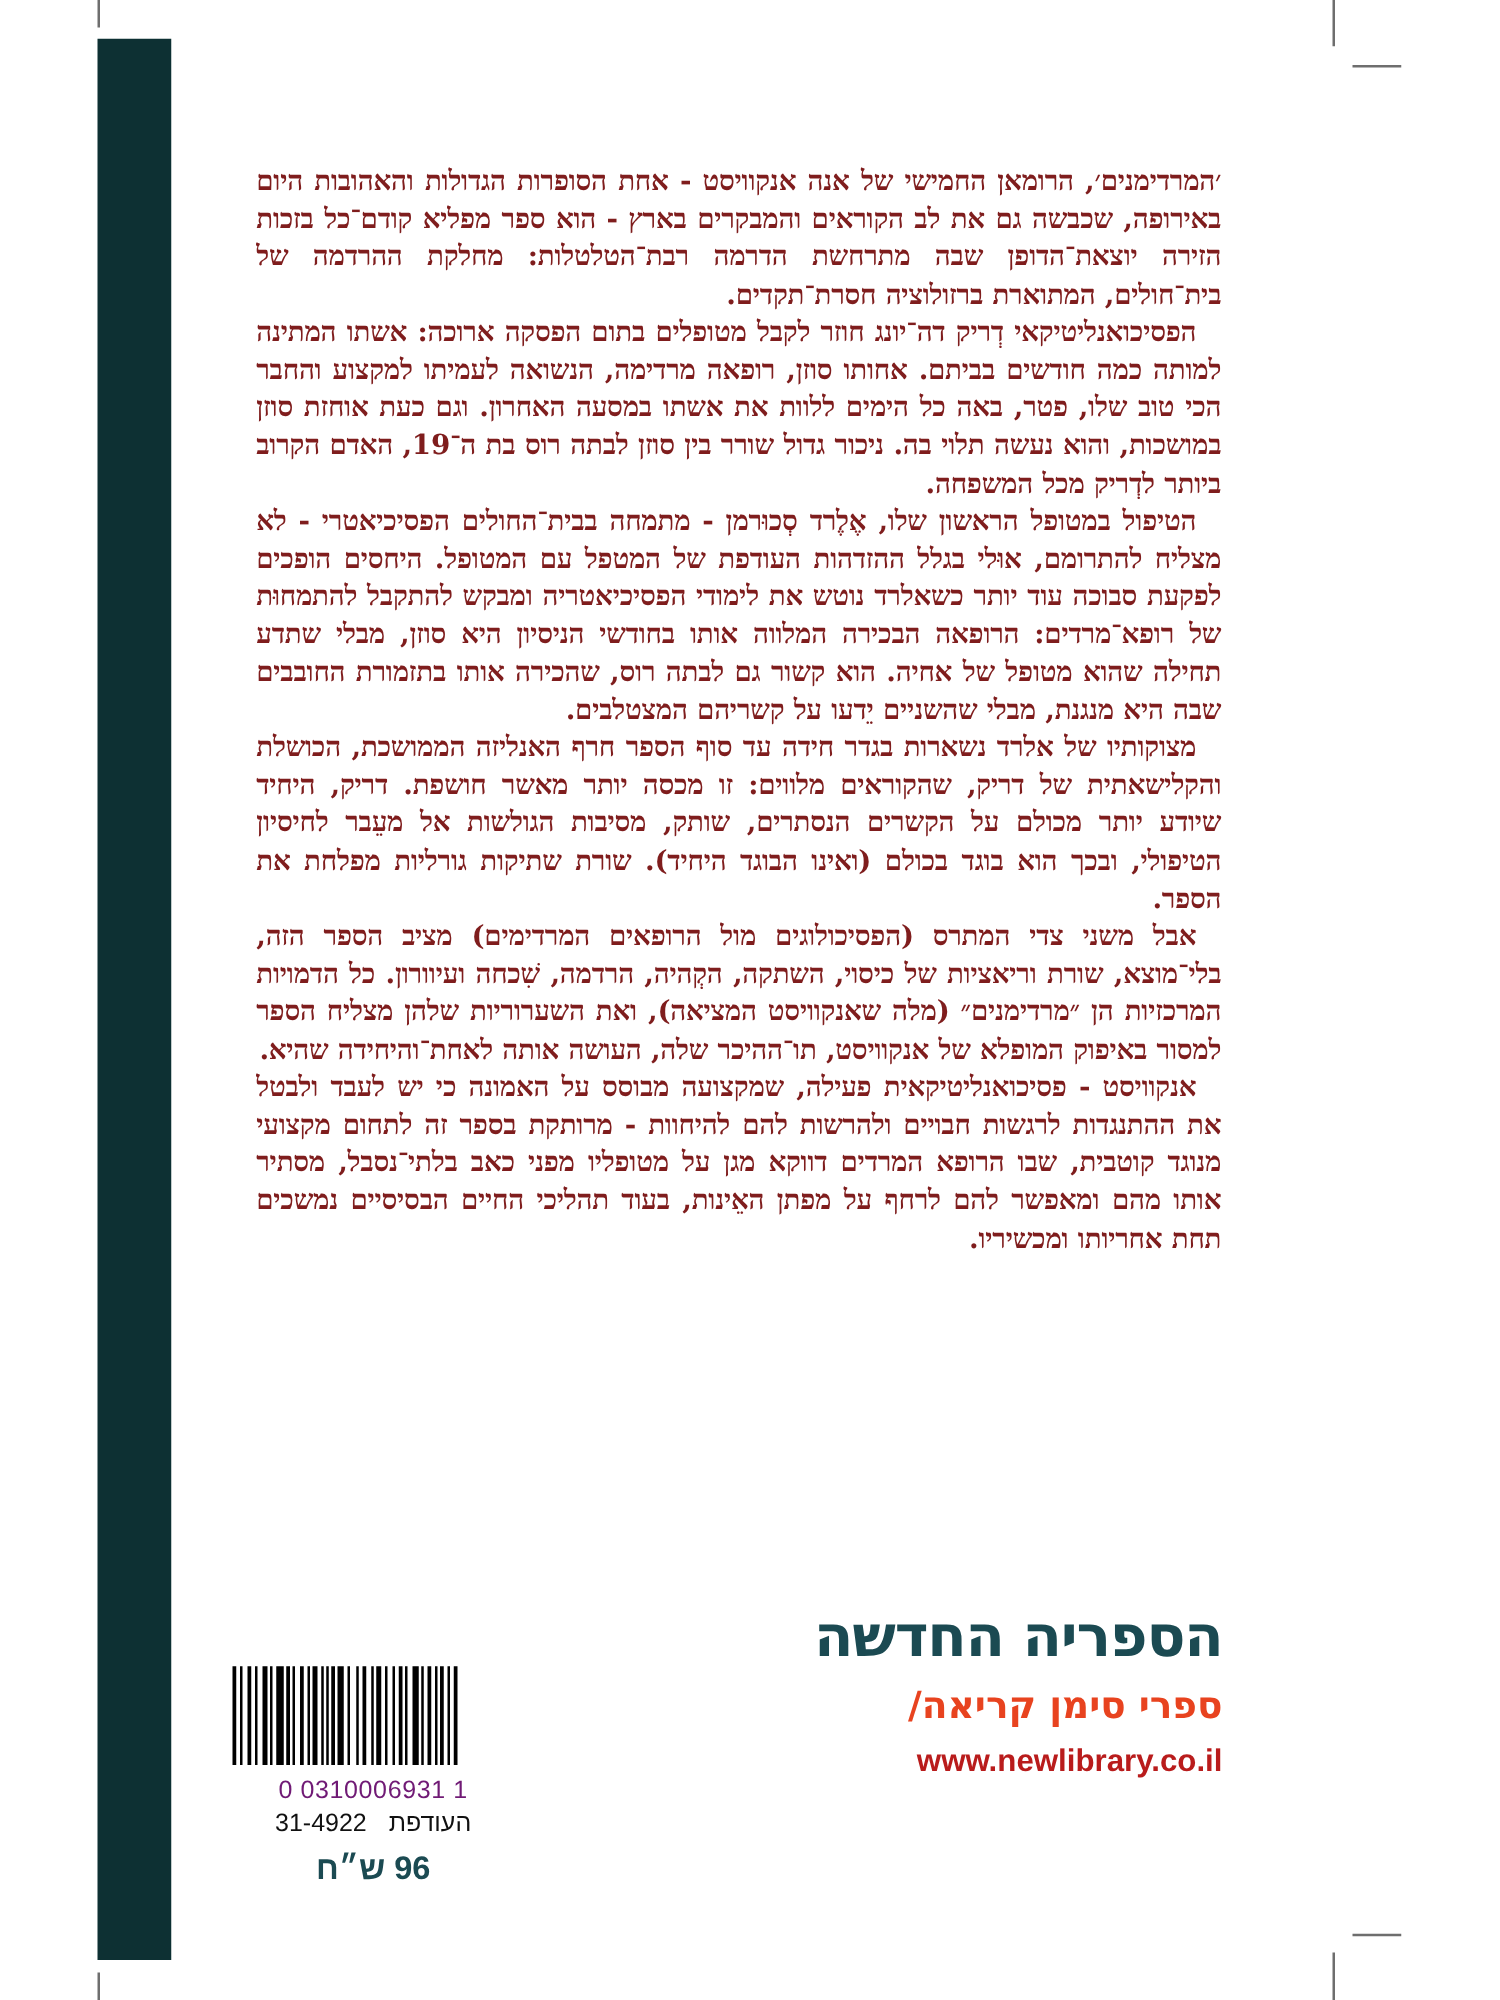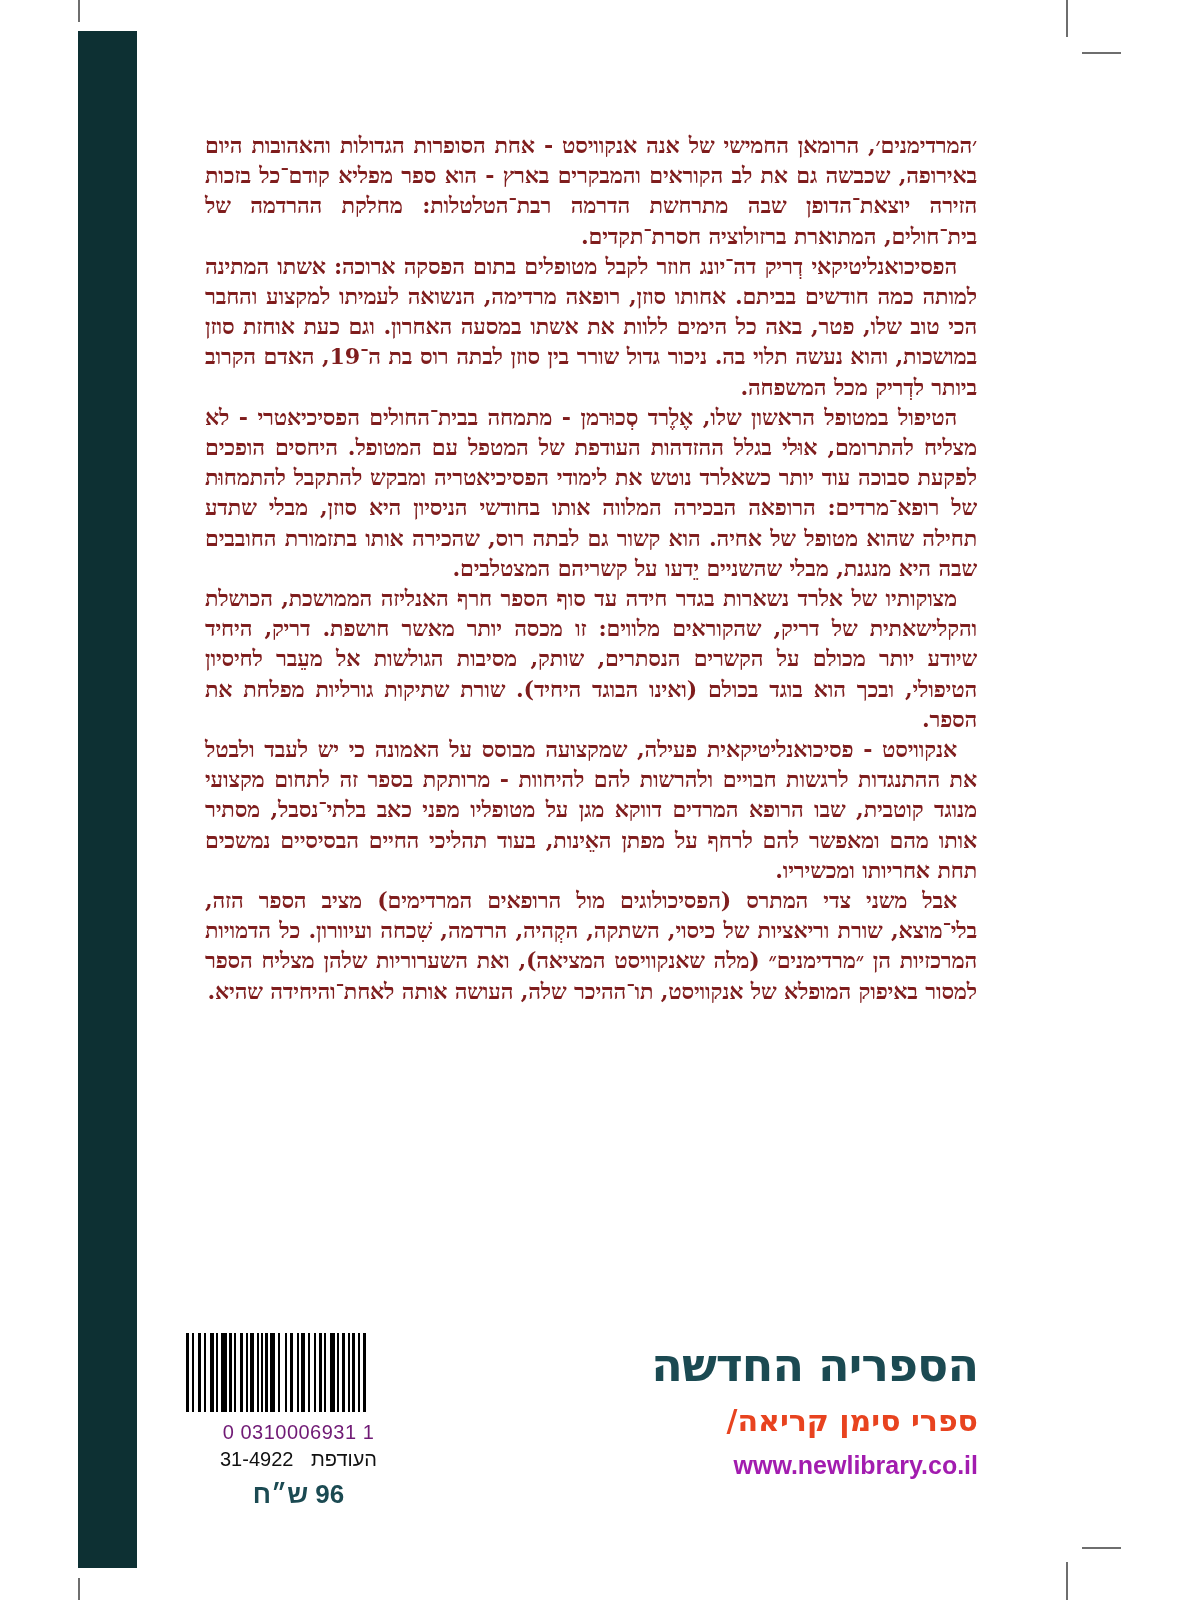--- a/index.html
+++ b/index.html
@@ -25,53 +25,53 @@
   }
   .dancode {
     font-family: "Liberation Sans", sans-serif; font-size: 20px; color: #111;
     text-align: center; margin-top: 4px; direction: rtl;
   }
   .dancode .code { direction: ltr; unicode-bidi: embed; margin-right: 12px; }
   .price {
     font-family: "Liberation Sans", sans-serif; font-weight: bold; font-size: 26px;
     color: #1b4a52; text-align: center; margin-top: 8px; direction: rtl;
   }
-  .publisher { position: absolute; right: 222px; top: 1340px; direction: rtl; text-align: right; margin-left: 40px; }
+  .publisher { position: absolute; right: 222px; top: 1284px; direction: rtl; text-align: right; margin-left: 40px; }
   .imprint-title {
     font-family: "DejaVu Sans", "Liberation Sans", sans-serif; font-weight: bold;
     font-size: 46px; line-height: 50px; color: #1b4a52; letter-spacing: -1px;
   }
   .imprint-sub {
     font-family: "DejaVu Sans", "Liberation Sans", sans-serif; font-weight: bold;
     font-size: 30px; line-height: 37px; color: #e8431f; margin-top: 12px;
   }
   .website {
     font-family: "Liberation Sans", sans-serif; font-weight: bold; font-size: 25px;
-    color: #a21caf; direction: ltr; text-align: right; margin-top: 12px;
+    color: #b91c1c; direction: ltr; text-align: right; margin-top: 12px;
   }
 </style>
 </head>
 <body>
 
 <div class="crop" style="left:78px;top:0;width:1.5px;height:22px;"></div>
 <div class="crop" style="left:1066px;top:0;width:1.5px;height:37px;"></div>
 <div class="crop" style="left:1082px;top:52px;width:39px;height:1.5px;"></div>
 <div class="crop" style="left:1082px;top:1547px;width:39px;height:1.5px;"></div>
 <div class="crop" style="left:1066px;top:1562px;width:1.5px;height:38px;"></div>
 <div class="crop" style="left:78px;top:1578px;width:1.5px;height:22px;"></div>
 
 <div class="spine-bar"></div>
 
 <div class="blurb">
   <p class="first">׳המרדימנים׳, הרומאן החמישי של אנה אנקוויסט - אחת הסופרות הגדולות והאהובות היום באירופה, שכבשה גם את לב הקוראים והמבקרים בארץ - הוא ספר מפליא קודם־כל בזכות הזירה יוצאת־הדופן שבה מתרחשת הדרמה רבת־הטלטלות: מחלקת ההרדמה של בית־חולים, המתוארת ברזולוציה חסרת־תקדים.</p>
   <p>הפסיכואנליטיקאי דְריק דה־יונג חוזר לקבל מטופלים בתום הפסקה ארוכה: אשתו המתינה למותה כמה חודשים בביתם. אחותו סוזן, רופאה מרדימה, הנשואה לעמיתו למקצוע והחבר הכי טוב שלו, פטר, באה כל הימים ללוות את אשתו במסעה האחרון. וגם כעת אוחזת סוזן במושכות, והוא נעשה תלוי בה. ניכור גדול שורר בין סוזן לבתה רוס בת ה־19, האדם הקרוב ביותר לדְריק מכל המשפחה.</p>
   <p>הטיפול במטופל הראשון שלו, אֶלֶרד סְכוּרמן - מתמחה בבית־החולים הפסיכיאטרי - לא מצליח להתרומם, אוּלי בגלל ההזדהות העודפת של המטפל עם המטופל. היחסים הופכים לפקעת סבוכה עוד יותר כשאלרד נוטש את לימודי הפסיכיאטריה ומבקש להתקבל להתמחוּת של רופא־מרדים: הרופאה הבכירה המלווה אותו בחודשי הניסיון היא סוזן, מבלי שתדע תחילה שהוא מטופל של אחיה. הוא קשור גם לבתה רוס, שהכירה אותו בתזמורת החובבים שבה היא מנגנת, מבלי שהשניים יֵדעו על קשריהם המצטלבים.</p>
   <p>מצוקותיו של אלרד נשארות בגדר חידה עד סוף הספר חרף האנליזה הממושכת, הכושלת והקלישאתית של דריק, שהקוראים מלווים: זו מכסה יותר מאשר חושפת. דריק, היחיד שיודע יותר מכולם על הקשרים הנסתרים, שותק, מסיבות הגולשות אל מעֵבר לחיסיון הטיפולי, ובכך הוא בוגד בכולם (ואינו הבוגד היחיד). שורת שתיקות גורליות מפלחת את הספר.</p>
+  <p>אבל משני צדי המתרס (הפסיכולוגים מול הרופאים המרדימים) מציב הספר הזה, בלי־מוצא, שורת וריאציות של כיסוי, השתקה, הקְהיה, הרדמה, שִׁכחה ועיוורון. כל הדמויות המרכזיות הן ״מרדימנים״ (מלה שאנקוויסט המציאה), ואת השערוריות שלהן מצליח הספר למסור באיפוק המופלא של אנקוויסט, תו־ההיכר שלה, העושה אותה לאחת־והיחידה שהיא.</p>
   <p>אנקוויסט - פסיכואנליטיקאית פעילה, שמקצועה מבוסס על האמונה כי יש לעבד ולבטל את ההתנגדות לרגשות חבויים ולהרשות להם להיחוות - מרותקת בספר זה לתחום מקצועי מנוגד קוטבית, שבו הרופא המרדים דווקא מגן על מטופליו מפני כאב בלתי־נסבל, מסתיר אותו מהם ומאפשר להם לרחף על מפתן האֵינות, בעוד תהליכי החיים הבסיסיים נמשכים תחת אחריותו ומכשיריו.</p>
-  <p>אבל משני צדי המתרס (הפסיכולוגים מול הרופאים המרדימים) מציב הספר הזה, בלי־מוצא, שורת וריאציות של כיסוי, השתקה, הקְהיה, הרדמה, שִׁכחה ועיוורון. כל הדמויות המרכזיות הן ״מרדימנים״ (מלה שאנקוויסט המציאה), ואת השערוריות שלהן מצליח הספר למסור באיפוק המופלא של אנקוויסט, תו־ההיכר שלה, העושה אותה לאחת־והיחידה שהיא.</p>
 </div>
 
 <div class="barcode-block">
   <div class="barcode">
     <span style="width:3px"></span>
       <span class="gap" style="width:3px"></span>
     <span style="width:2px"></span>
       <span class="gap" style="width:4px"></span>
     <span style="width:3px"></span>
       <span class="gap" style="width:3px"></span>

